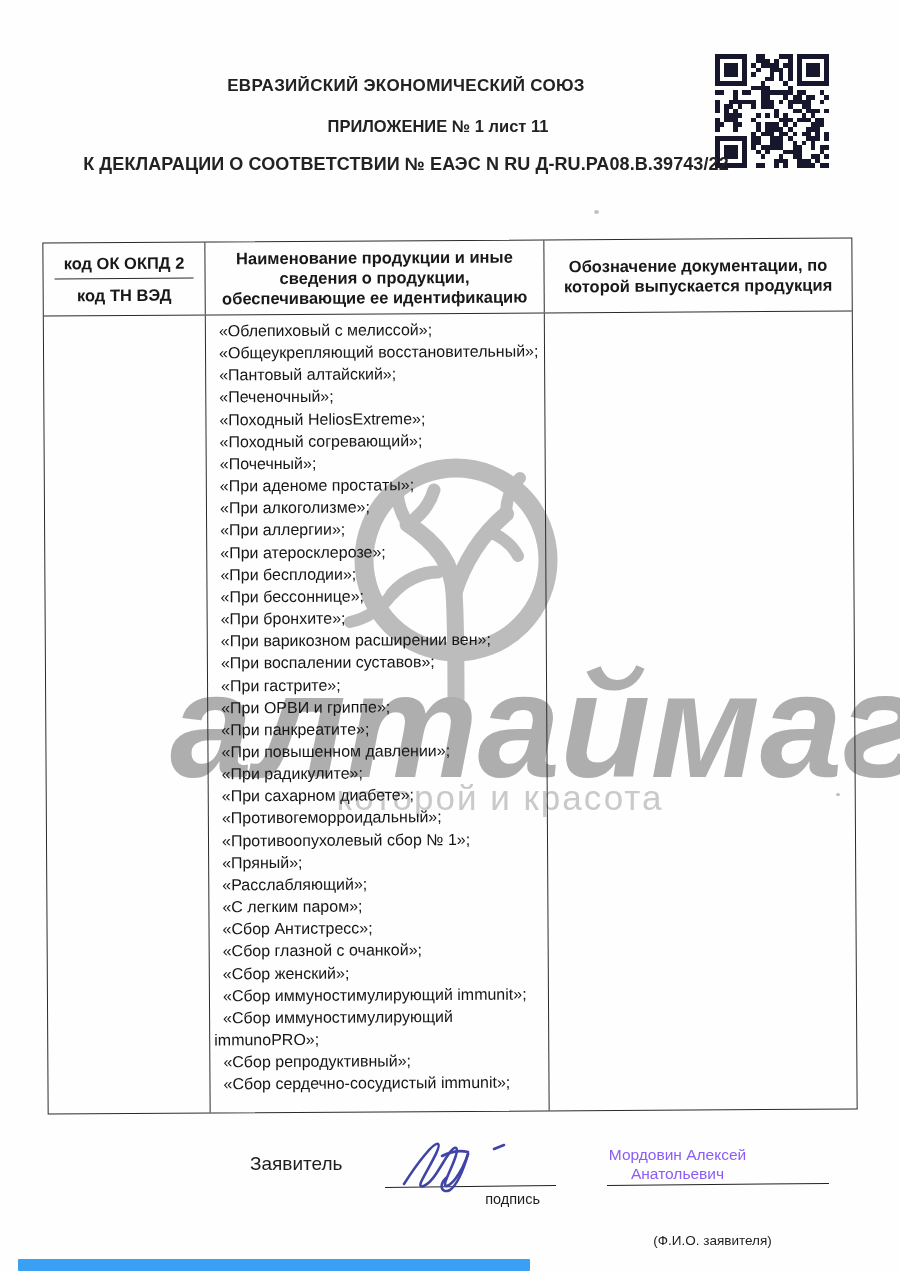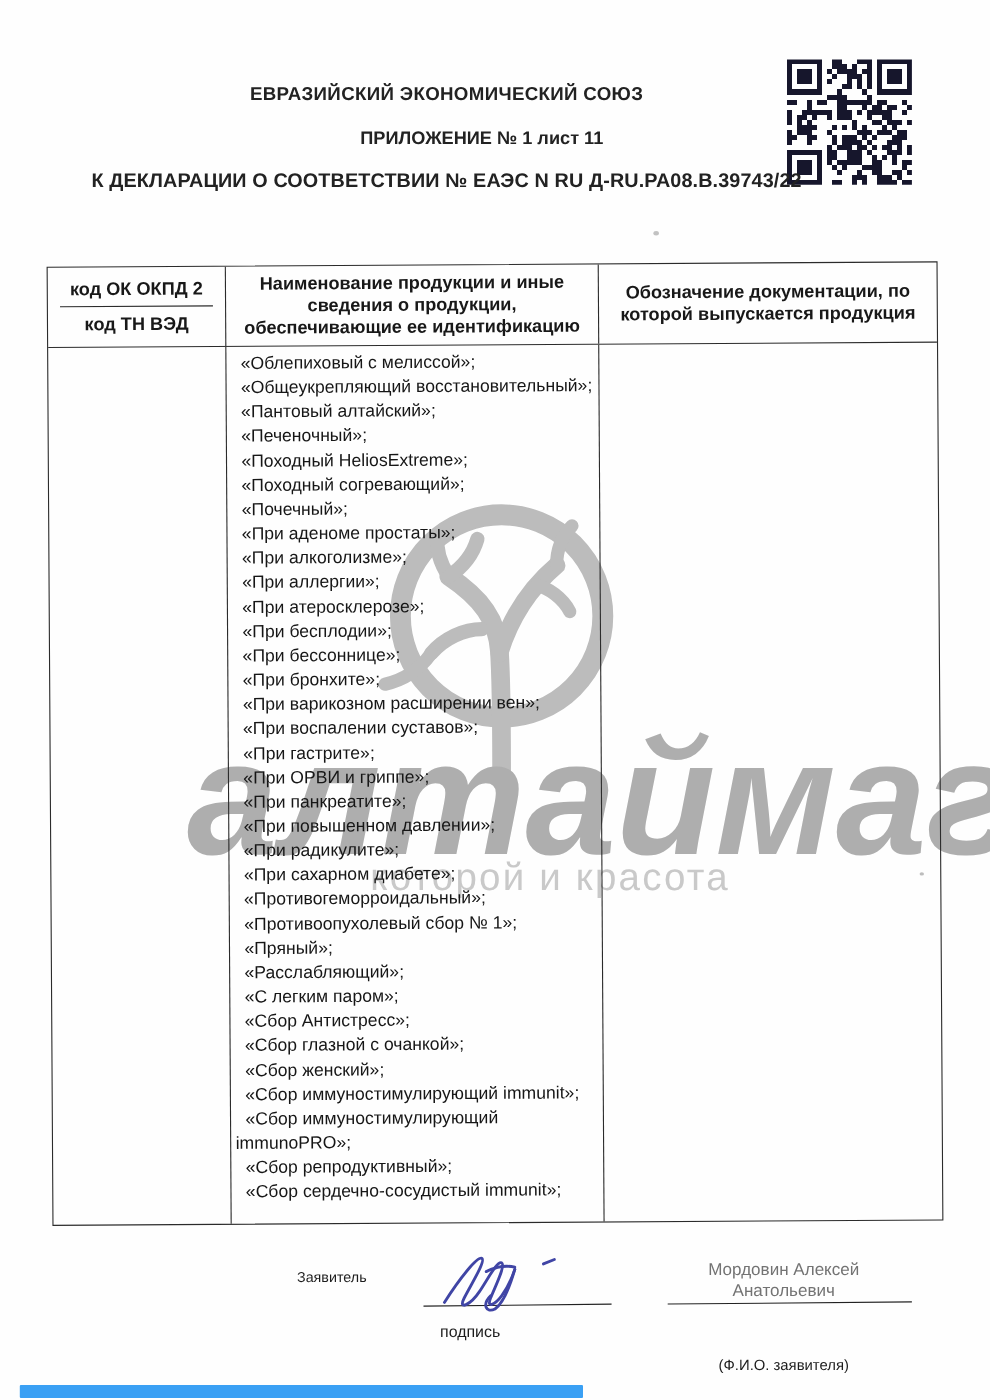--- a/index.html
+++ b/index.html
@@ -45,25 +45,25 @@
   .cell:last-child{border-right:none;}
   .hcell{
     display:flex;flex-direction:column;justify-content:center;
     text-align:center;font-weight:bold;font-size:16.5px;line-height:20px;
     padding:2px 8px;color:#181818;
   }
   .code-split{border-top:1.6px solid #2b2b2b;width:96%;margin:5px auto 6px auto;height:0;}
   .products{padding:5px 4px 0 4px;font-size:16px;line-height:22.15px;color:#161616;}
   .products div{text-indent:9px;}
   
-  .f-label{left:270px;top:1153px;font-size:13px;color:#1d1d1d;}
+  .f-label{left:250px;top:1153px;font-size:19px;color:#1d1d1d;}
   .sig-svg{left:398px;top:1134px;width:150px;height:62px;z-index:3;}
   .sig-line{left:385px;top:1186px;width:171px;border-top:1.6px solid #222;transform:rotate(-0.6deg);}
-  .sig-cap{left:400px;top:1191px;width:140px;text-align:left;font-size:14.5px;color:#1d1d1d;margin-top:12px;}
-  .fio-name{left:630px;top:1146px;width:165px;text-align:center;font-size:15.5px;line-height:18.5px;color:#737373;}
+  .sig-cap{left:400px;top:1191px;width:140px;text-align:right;font-size:14.5px;color:#1d1d1d;}
+  .fio-name{left:595px;top:1146px;width:165px;text-align:center;font-size:15.5px;line-height:18.5px;color:#8b5cf6;}
   .fio-line{left:607px;top:1184px;width:222px;border-top:1.5px solid #222;transform:rotate(-0.5deg);}
   .fio-cap{left:630px;top:1188px;width:165px;text-align:center;font-size:13.5px;color:#1d1d1d;margin-top:45px;}
   
   .speck1{left:594px;top:210px;width:5px;height:4px;background:#a8a8a8;border-radius:50%;opacity:.7;}
   .speck2{left:836px;top:793px;width:4px;height:3px;background:#bdbdbd;border-radius:50%;}
   .accent-bar{left:18px;top:1259px;width:512px;height:12px;border-radius:1px;}
 </style>
 </head>
 <body>
 

